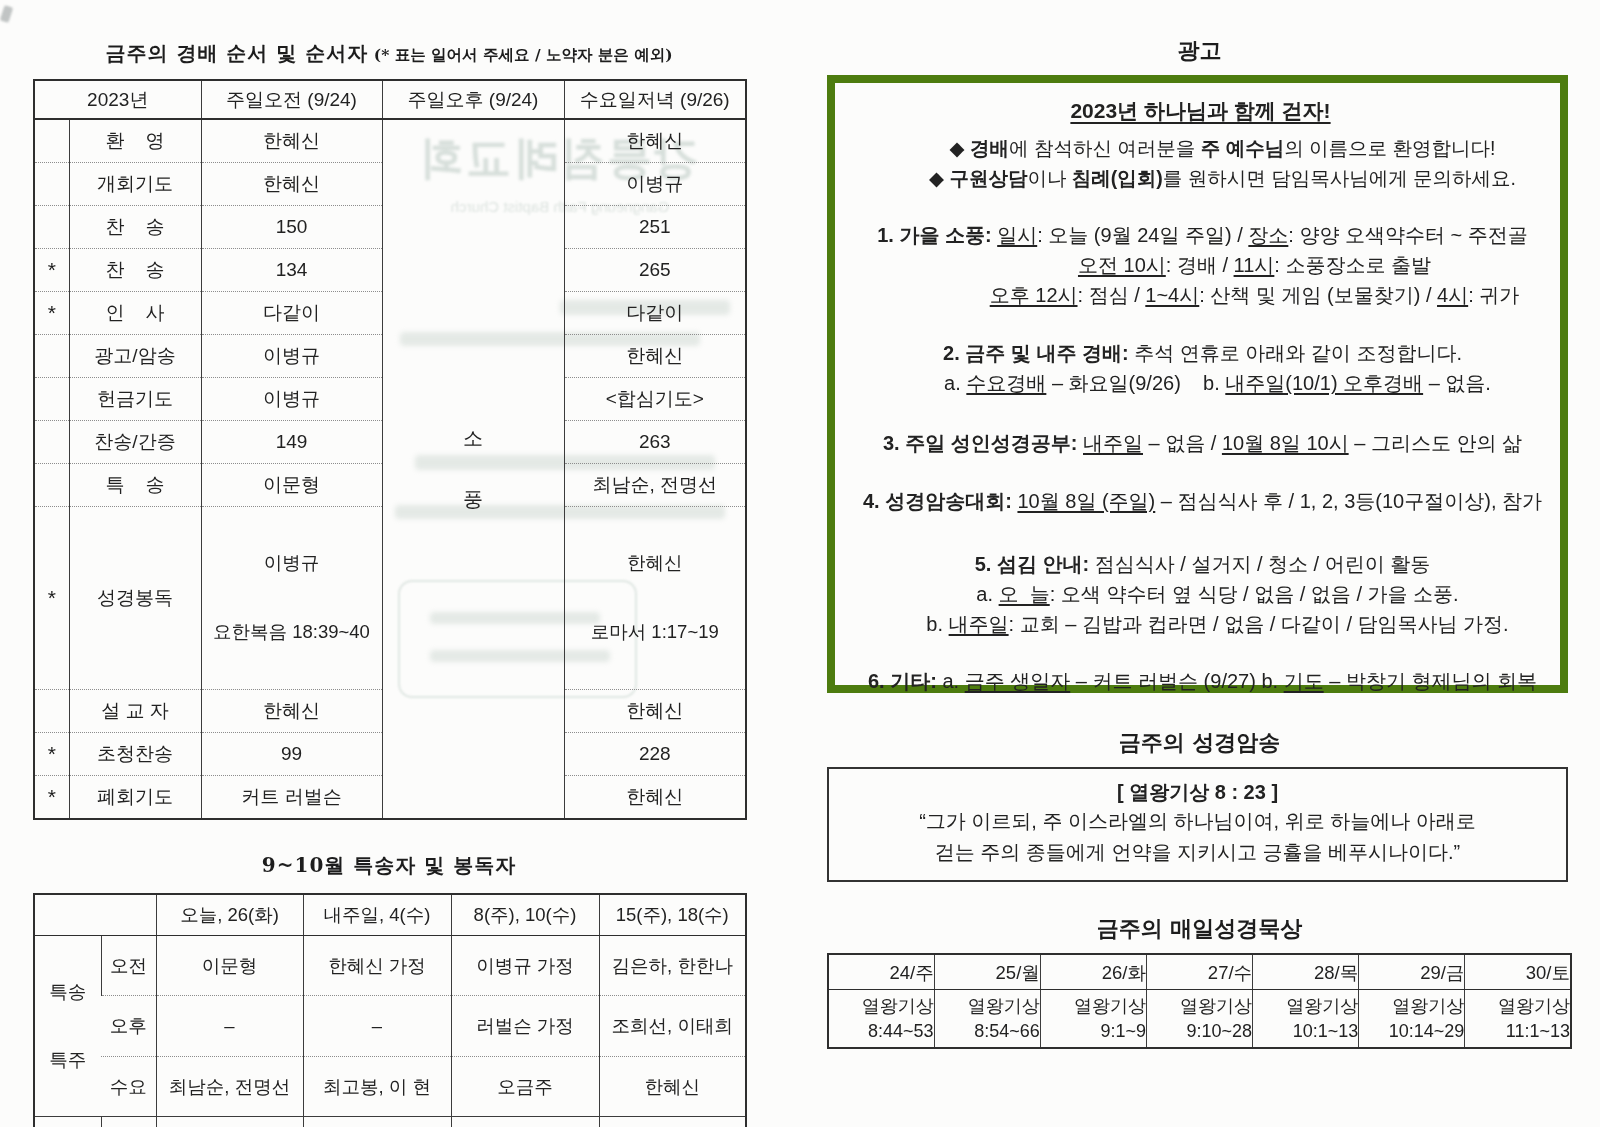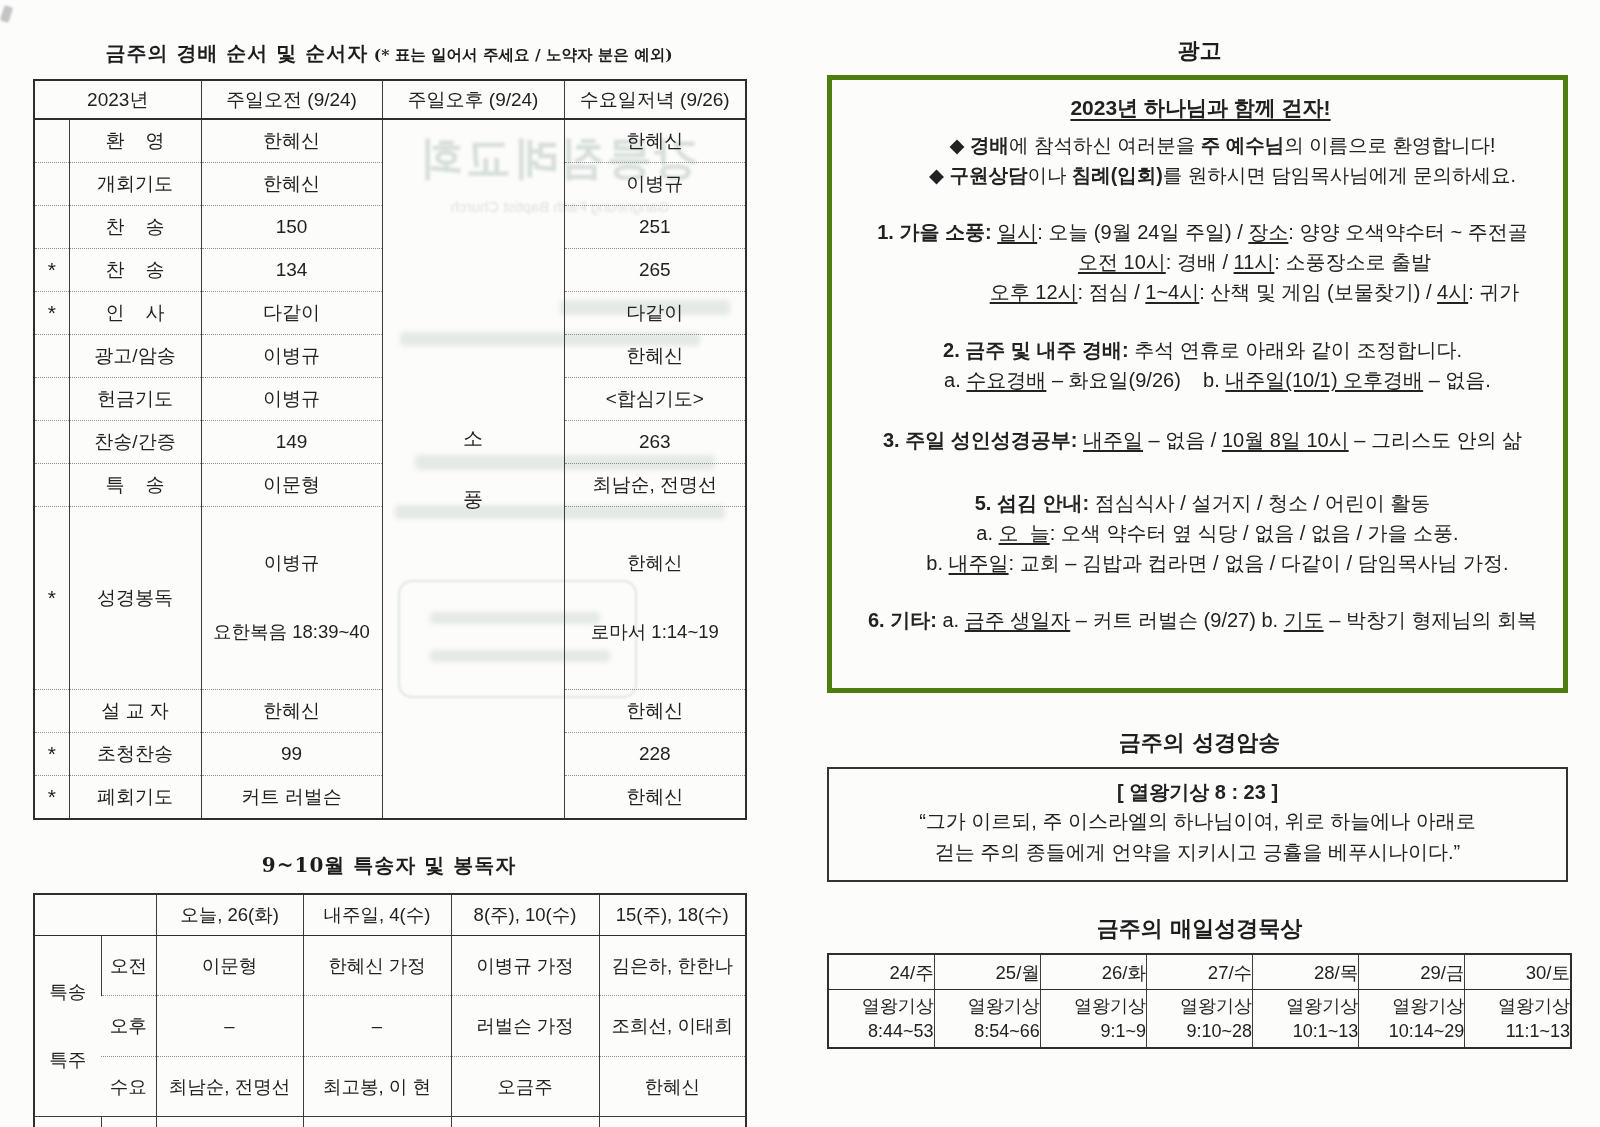--- a/index.html
+++ b/index.html
@@ -66,21 +66,21 @@
   .t-singers thead td{height:40px;border-bottom:1.8px solid #2e2e2e;}
   .t-singers td{border-left:1.4px solid #3c3c3c;}
   .t-singers td:first-child{border-left:none;}
   .t-singers tbody td{height:42px;}
   .t-singers tr.dot td{border-top:1px dotted #8d8d8d;}
   .t-singers tr.grp2 td{border-top:1.6px solid #3c3c3c;}
   .t-singers .grp span{display:block;line-height:1.3;}
 
   
   .ann-title{font-size:22px;margin-bottom:9px;}
-  .ann-box{width:741px;height:618px;border:5px solid #4d7c0f;box-sizing:border-box;
+  .ann-box{width:741px;height:618px;border:8px solid #4d7c0f;box-sizing:border-box;
     padding:10px 18px 10px 24px;position:relative;z-index:1;font-size:20px;}
   .slogan{display:block;text-align:center;font-size:21px;margin-top:4px;
     text-underline-offset:4px;}
   .ann-bullets{margin-top:8px;padding-left:44px;line-height:30px;font-size:19.5px;}
   .ann-line{white-space:pre-wrap;line-height:30px;text-align:center;}
   .ann-item{padding-left:4px;}
   .ln-cont{padding-left:104px;}
   .ln-sub{padding-left:30px;}
   .mt1{margin-top:27px;}.mt2{margin-top:28px;}.mt3{margin-top:30px;}
   .mt4{margin-top:28px;}.mt5{margin-top:33px;}.mt6{margin-top:27px;}
@@ -201,21 +201,21 @@
       </tr>
       <tr class="tall">
         <td class="star">*</td>
         <td>성경봉독</td>
         <td class="two">
           <div>이병규</div>
           <div>요한복음 18:39~40</div>
         </td>
         <td class="two">
           <div>한혜신</div>
-          <div>로마서 1:14~19</div>
+          <div>로마서 1:17~19</div>
         </td>
       </tr>
       <tr>
         <td class="star"></td>
         <td>설 교 자</td>
         <td>한혜신</td>
         <td>한혜신</td>
       </tr>
       <tr>
         <td class="star">*</td>
@@ -315,20 +315,23 @@
 
     <div class="ann-item mt2">
       <div class="ann-line"><span class="b">2. 금주 및 내주 경배: </span><span>추석 연휴로 아래와 같이 조정합니다.</span></div>
       <div class="ann-line ln-sub"><span>a. </span><span class="u">수요경배</span><span> – 화요일(9/26)    b. </span><span class="u">내주일(10/1) 오후경배</span><span> – 없음.</span></div>
     </div>
 
     <div class="ann-item mt3">
       <div class="ann-line"><span class="b">3. 주일 성인성경공부: </span><span class="u">내주일</span><span> – 없음 / </span><span class="u">10월 8일 10시</span><span> – 그리스도 안의 삶</span></div>
     </div>
 
+    <div class="ann-item mt4">
+      <div class="ann-line"><span class="b">4. 성경암송대회: </span><span class="u">10월 8일 (주일)</span><span> – 점심식사 후 / 1, 2, 3등(10구절이상), 참가</span></div>
+    </div>
 
     <div class="ann-item mt5">
       <div class="ann-line"><span class="b">5. 섬김 안내: </span><span>점심식사 / 설거지 / 청소 / 어린이 활동</span></div>
       <div class="ann-line ln-sub"><span>a. </span><span class="u">오  늘</span><span>: 오색 약수터 옆 식당 / 없음 / 없음 / 가을 소풍.</span></div>
       <div class="ann-line ln-sub"><span>b. </span><span class="u">내주일</span><span>: 교회 – 김밥과 컵라면 / 없음 / 다같이 / 담임목사님 가정.</span></div>
     </div>
 
     <div class="ann-item mt6">
       <div class="ann-line"><span class="b">6. 기타: </span><span>a. </span><span class="u">금주 생일자</span><span> – 커트 러벌슨 (9/27) b. </span><span class="u">기도</span><span> – 박창기 형제님의 회복</span></div>
     </div>

